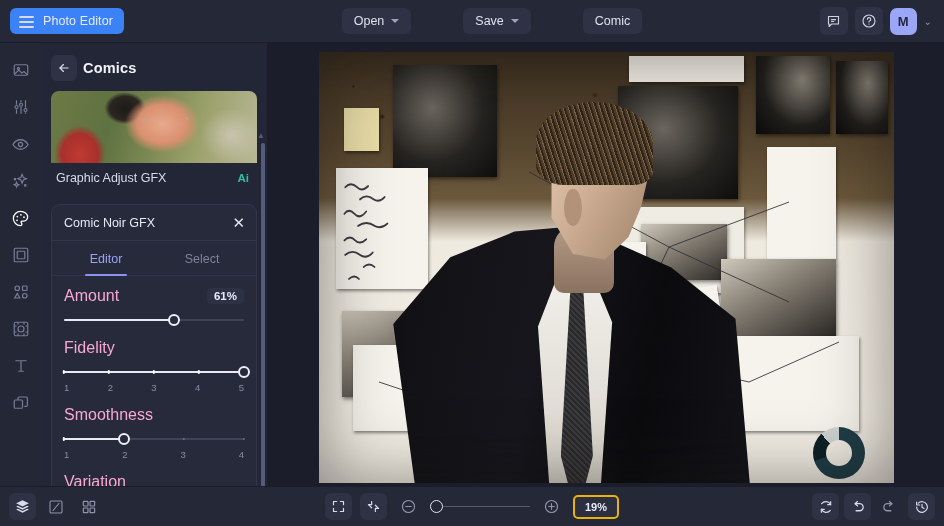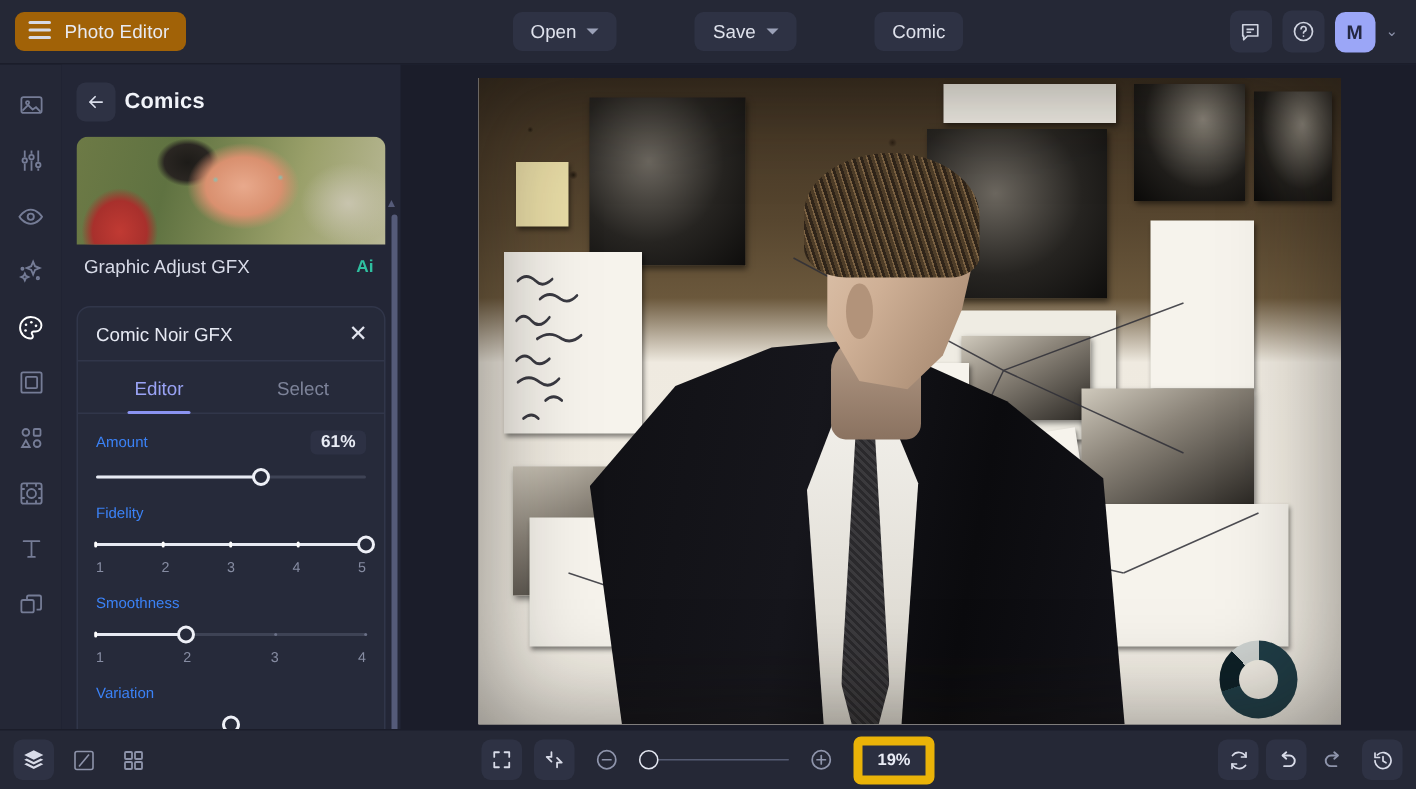--- a/index.html
+++ b/index.html
@@ -20,22 +20,22 @@
   
   .topbar {
     height: 43px; min-height: 43px;
     background: #252836;
     display: flex; align-items: center;
     padding: 0 10px;
     position: relative;
     border-bottom: 1px solid #1b1d2a;
   }
   .brand {
-    display: flex; align-items: flex-start; gap: 9px;
-    background: #a16207;
+    display: flex; align-items: flex-end; gap: 9px;
+    background: #3b82f6;
     border-radius: 6px;
     padding: 6px 11px 6px 9px;
     cursor: pointer;
   }
   .brand-title { color: #e8eaf2; font-size: 12.5px; letter-spacing: .1px; }
   .hamburger { width: 15px; height: 12px; display:flex; flex-direction:column; justify-content:space-between; }
   .hamburger i { display:block; height:1.6px; background:#d7dae6; border-radius:2px; }
 
   .top-center {
     position: absolute; left: 0; right: 0;
@@ -168,21 +168,21 @@
   }
   .tab.active { color: #9aa3f5; }
   .tab.active:after {
     content:""; position:absolute; left: 28%; right: 28%; bottom:-1px;
     height: 2px; background:#8b94f2; border-radius:2px;
   }
 
   .controls { padding: 11px 12px 9px 12px; }
   .ctrl { margin-bottom: 13px; }
   .ctrl-top { display:flex; align-items:center; justify-content:space-between; margin-bottom: 9px; }
-  .ctrl-label { color:#3b82f6; font-size: 10px; }
+  .ctrl-label { color:#f9a8d4; font-size: 16px; }
   .ctrl-value {
     color:#e8ebf4; font-size: 11.5px; font-weight: bold;
     background:#2d3144; border-radius: 4px; padding: 2px 7px;
   }
 
   .slider { position: relative; height: 12px; }
   .track {
     position:absolute; top: 5px; left:0; right:0; height: 2px;
     background: #3e4355; border-radius: 2px;
   }
@@ -315,21 +315,21 @@
   .bottom-center {
     position:absolute; left:0; right:0; display:flex; justify-content:center;
     align-items:center; gap: 8px; pointer-events:none;
   }
   .bottom-center > * { pointer-events:auto; }
   .zoomslider { position:relative; width: 100px; height: 14px; display:flex; align-items:center; }
   .zs-track { position:absolute; left:6px; right:0; height:1.5px; background:#555b72; border-radius:2px; }
   .zs-thumb { position:absolute; left:0; width:13px;height:13px;border-radius:50%;background:#252836;border:1.7px solid #e4e7f1; cursor:pointer;}
   .zoomval {
     background:#2b2f40; color:#e9ecf5; font-size:11px; font-weight:bold;
-    border-radius:5px; padding:4px 10px; border:6px solid #eab308;
+    border-radius:5px; padding:4px 10px; border:2px solid #eab308;
   }
   .bottom-right { margin-left:auto; display:flex; align-items:center; gap:5px; z-index:2;}
 </style>
 </head>
 <body>
 
 <div class="app">
 
   <div class="topbar">
     <div class="brand">

